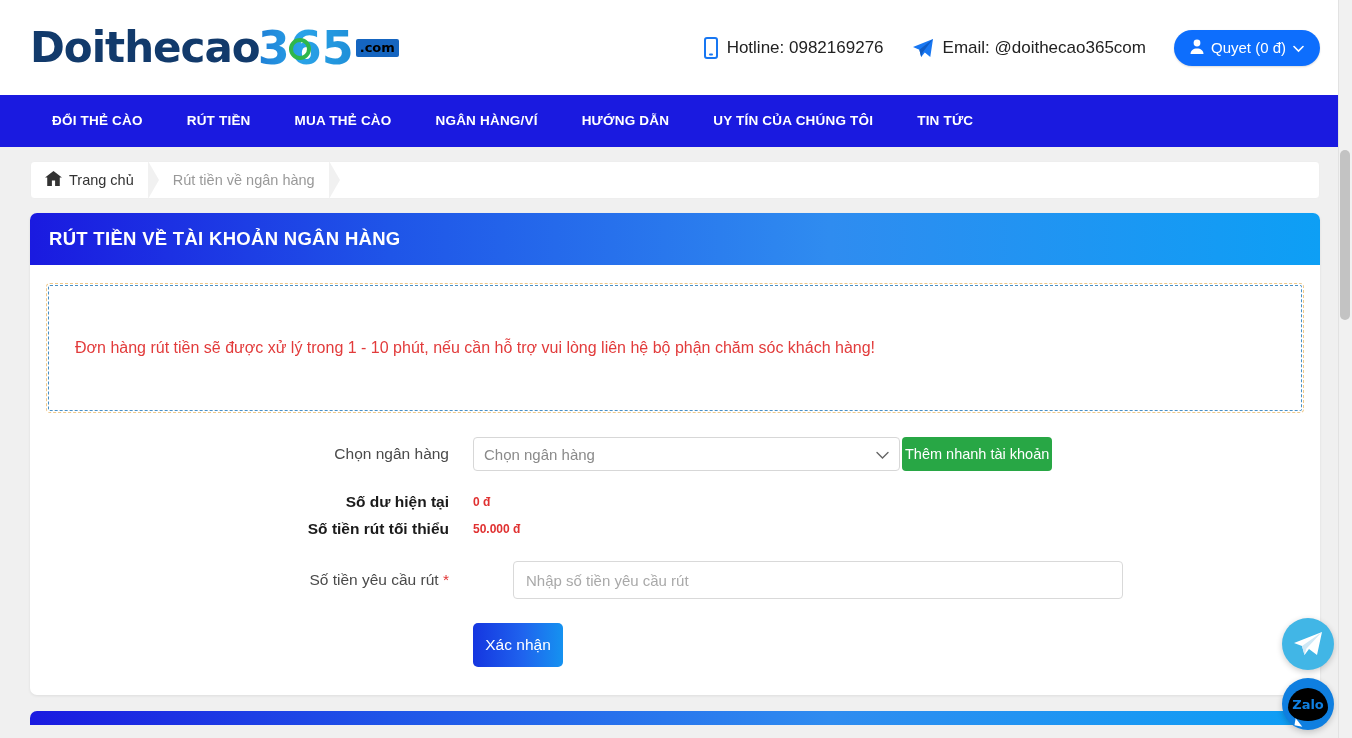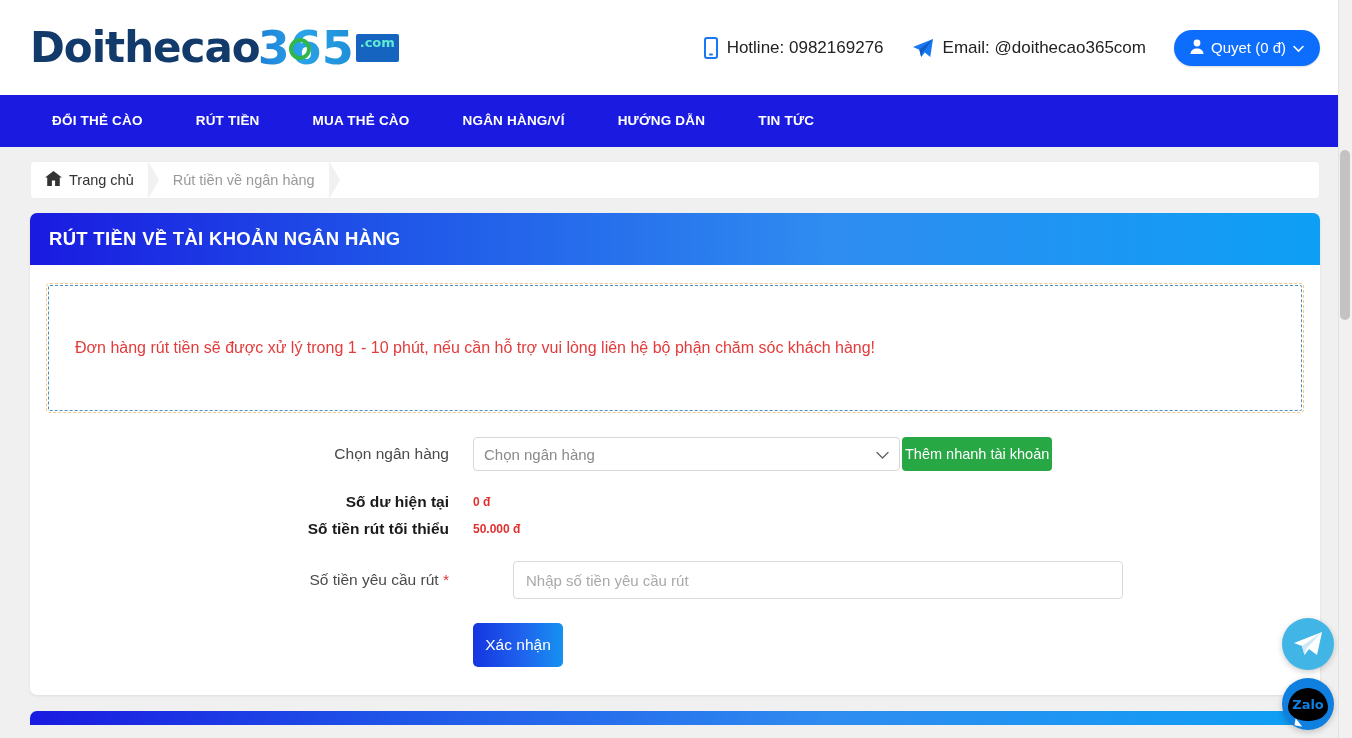--- a/index.html
+++ b/index.html
@@ -30,41 +30,41 @@
     font-size:46px; font-weight:bold; line-height:1;
     background:linear-gradient(90deg,#1e7fd6 0%,#2aa3e8 45%,#1e8fd8 100%);
     -webkit-background-clip:text; background-clip:text; color:transparent;
     position:relative; margin-left:-2px;
   }
   .logo-ring{
     position:absolute; left:31px; top:13px;
     width:22px; height:22px; border:4px solid #2fb74b; border-radius:50%;
   }
   .logo-com{
-    display:inline-block; background:#1565c0; color:#5eead4;
-    font-size:13px; font-weight:bold; padding:1px 4px 12px 4px;
+    display:inline-block; background:#1565c0; color:#000000;
+    font-size:13px; font-weight:bold; padding:1px 4px 2px 4px;
     border-radius:2px; margin-left:2px; vertical-align:8px;
     font-family:"DejaVu Sans", sans-serif;
   }
 
   .top-right{ margin-left:auto; display:flex; align-items:center; gap:28px; }
   .contact{ display:flex; align-items:center; gap:9px; font-size:17px; color:#222; }
   .ico-blue{ color:#1877f2; display:flex; align-items:center; }
 
   .acct{
     display:flex; align-items:center; gap:7px;
     background:#0d6efd; color:#fff; border-radius:22px;
     padding:9px 16px; font-size:15px; cursor:pointer;
     box-shadow:0 1px 2px rgba(0,0,0,.15);
   }
 
   
   .nav{
     height:52px; background:#1a1ae0;
-    display:flex; align-items:center; gap:9px;
+    display:flex; align-items:center; gap:0;
     padding-left:30px;
   }
   .nav a{
     color:#fff; text-decoration:none;
     font-size:13.5px; font-weight:bold; letter-spacing:.2px;
     padding:0 22px; line-height:52px; white-space:nowrap;
   }
 
   
   .crumb-wrap{ padding:14px 32px 0 30px; }
@@ -221,20 +221,21 @@
     </div>
   </div>
 </div>
 
 <nav class="nav">
   <a href="#">ĐỔI THẺ CÀO</a>
   <a href="#">RÚT TIỀN</a>
   <a href="#">MUA THẺ CÀO</a>
   <a href="#">NGÂN HÀNG/VÍ</a>
   <a href="#">HƯỚNG DẪN</a>
+  <a href="#">UY TÍN CỦA CHÚNG TÔI</a>
   <a href="#">TIN TỨC</a>
 </nav>
 
 <div class="crumb-wrap">
   <div class="crumb">
     <span class="c1">
       <span>
         <svg width="17" height="15" viewBox="0 0 18 16">
             <path d="M9 0 0 7h2.3v9h5V10h3.4v6h5V7H18z" fill="#333"></path>
           </svg>

